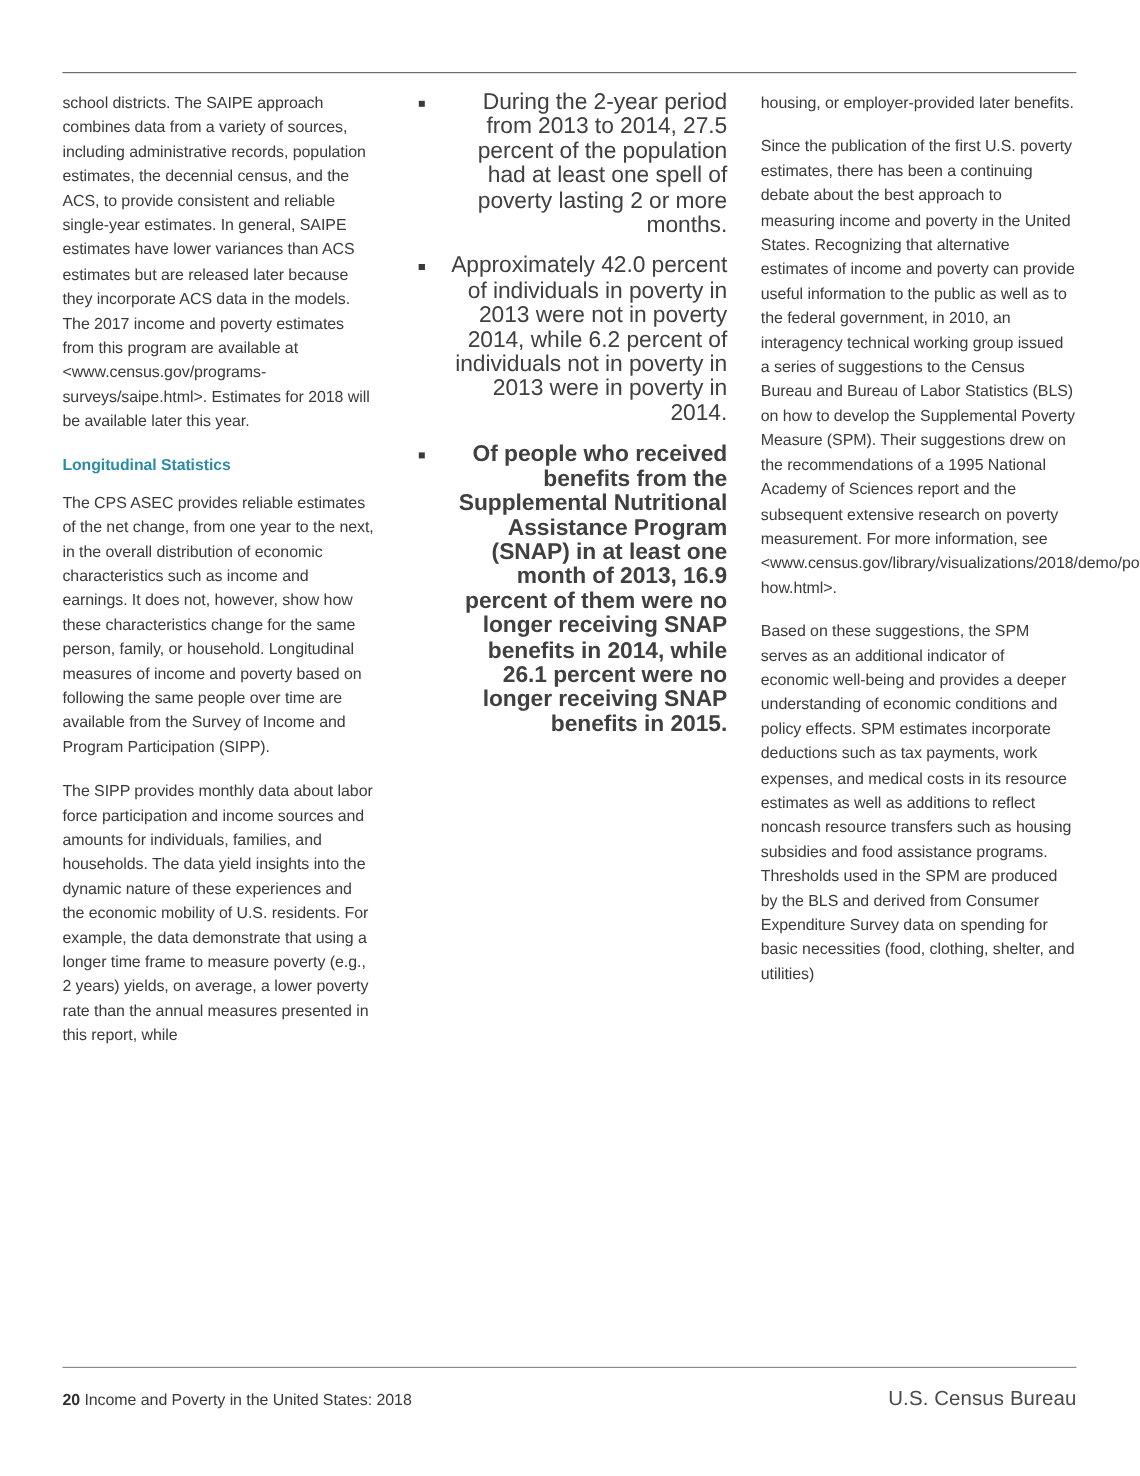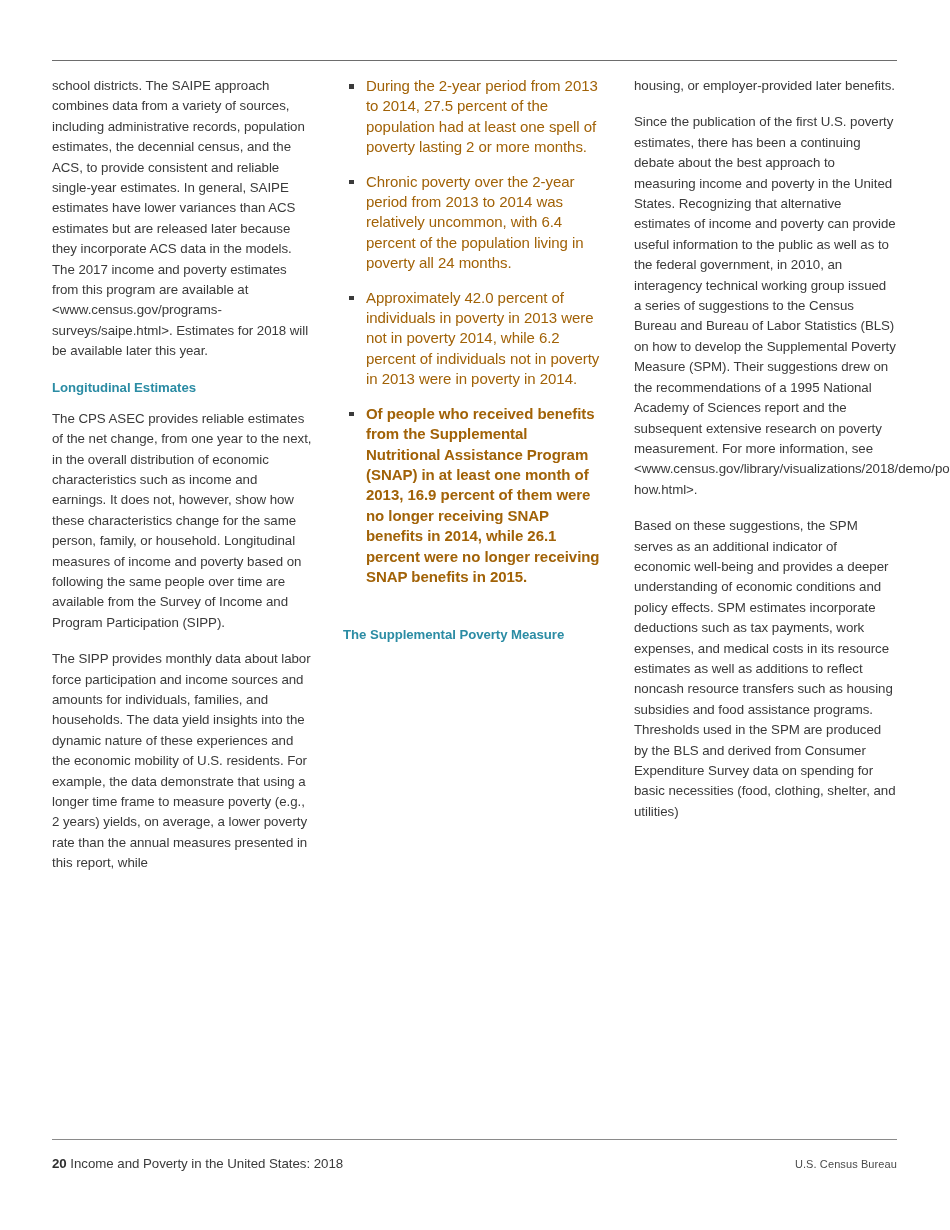--- a/index.html
+++ b/index.html
@@ -68,24 +68,25 @@
   ul.bullets {
     list-style: none;
     margin: 0 0 16px 0;
     padding: 0;
   }
 
   ul.bullets li {
     position: relative;
     padding-left: 23px;
     margin: 0 0 14px 0;
-    font-size: 15px;
+    font-size: 19px;
     line-height: 20.4px;
-    color: #a16207;
-    letter-spacing: -0.05px;
+    color: #404040;
+    letter-spacing: -0.05px;
+    text-align: right;
   }
 
   ul.bullets li:last-child {
     margin-bottom: 0;
     font-weight: bold;
   }
 
   ul.bullets li .sq-bullet {
     position: absolute;
     left: 6px;
@@ -123,70 +124,68 @@
     color: #3a3a3a;
     letter-spacing: -0.05px;
   }
 
   .footer-left .page-num {
     font-weight: bold;
     color: #2f2f2f;
   }
 
   .footer-right {
-    font-size: 11px;
+    font-size: 17px;
     color: #4a4a4a;
     letter-spacing: 0.1px;
     margin-left: 22px;
   }
 </style>
 </head>
 <body>
 
 <div class="page">
 
   <div class="top-rule"></div>
 
   <div class="content">
 
     <div class="col">
       <p class="body">school districts. The SAIPE approach combines data from a variety of sources, including administrative records, population estimates, the decennial census, and the ACS, to provide consistent and reliable single-year estimates. In general, SAIPE estimates have lower variances than ACS estimates but are released later because they incorporate ACS data in the models. The 2017 income and poverty estimates from this program are available at &lt;www.census.gov/programs-surveys/saipe.html&gt;. Estimates for 2018 will be available later this year.</p>
 
-      <h3 class="section-head">Longitudinal Estimates</h3>
+      <h3 class="section-head">Longitudinal Statistics</h3>
 
       <p class="body">The CPS ASEC provides reliable estimates of the net change, from one year to the next, in the overall distribution of economic characteristics such as income and earnings. It does not, however, show how these characteristics change for the same person, family, or household. Longitudinal measures of income and poverty based on following the same people over time are available from the Survey of Income and Program Participation (SIPP).</p>
 
       <p class="body">The SIPP provides monthly data about labor force participation and income sources and amounts for individuals, families, and households. The data yield insights into the dynamic nature of these experiences and the economic mobility of U.S. residents. For example, the data demonstrate that using a longer time frame to measure poverty (e.g., 2 years) yields, on average, a lower poverty rate than the annual measures presented in this report, while</p>
     </div>
 
     <div class="col">
 
       <ul class="bullets">
         <li>
           <span class="sq-bullet"></span>
           <span>During the 2-year period from 2013 to 2014, 27.5 percent of the population had at least one spell of poverty lasting 2 or more months.</span>
         </li>
         <li>
           <span class="sq-bullet"></span>
-          <span>Chronic poverty over the 2-year period from 2013 to 2014 was relatively uncommon, with 6.4 percent of the population living in poverty all 24 months.</span>
         </li>
         <li>
           <span class="sq-bullet"></span>
           <span>Approximately 42.0 percent of individuals in poverty in 2013 were not in poverty 2014, while 6.2 percent of individuals not in poverty in 2013 were in poverty in 2014.</span>
         </li>
         <li>
           <span class="sq-bullet"></span>
           <span>Of people who received benefits from the Supplemental Nutritional Assistance Program (SNAP) in at least one month of 2013, 16.9 percent of them were no longer receiving SNAP benefits in 2014, while 26.1 percent were no longer receiving SNAP benefits in 2015.</span>
         </li>
       </ul>
 
       <div class="spacer-after-list"></div>
 
 
-      <h3 class="section-head">The Supplemental Poverty Measure</h3>
 
     </div>
 
     <div class="col">
       <p class="body">housing, or employer-provided later benefits.</p>
 
       <p class="body">Since the publication of the first U.S. poverty estimates, there has been a continuing debate about the best approach to measuring income and poverty in the United States. Recognizing that alternative estimates of income and poverty can provide useful information to the public as well as to the federal government, in 2010, an interagency technical working group issued a series of suggestions to the Census Bureau and Bureau of Labor Statistics (BLS) on how to develop the Supplemental Poverty Measure (SPM). Their suggestions drew on the recommendations of a 1995 National Academy of Sciences report and the subsequent extensive research on poverty measurement. For more information, see &lt;www.census.gov/library/visualizations/2018/demo/poverty_measure-how.html&gt;.</p>
 
       <p class="body">Based on these suggestions, the SPM serves as an additional indicator of economic well-being and provides a deeper understanding of economic conditions and policy effects. SPM estimates incorporate deductions such as tax payments, work expenses, and medical costs in its resource estimates as well as additions to reflect noncash resource transfers such as housing subsidies and food assistance programs. Thresholds used in the SPM are produced by the BLS and derived from Consumer Expenditure Survey data on spending for basic necessities (food, clothing, shelter, and utilities)</p>
     </div>

